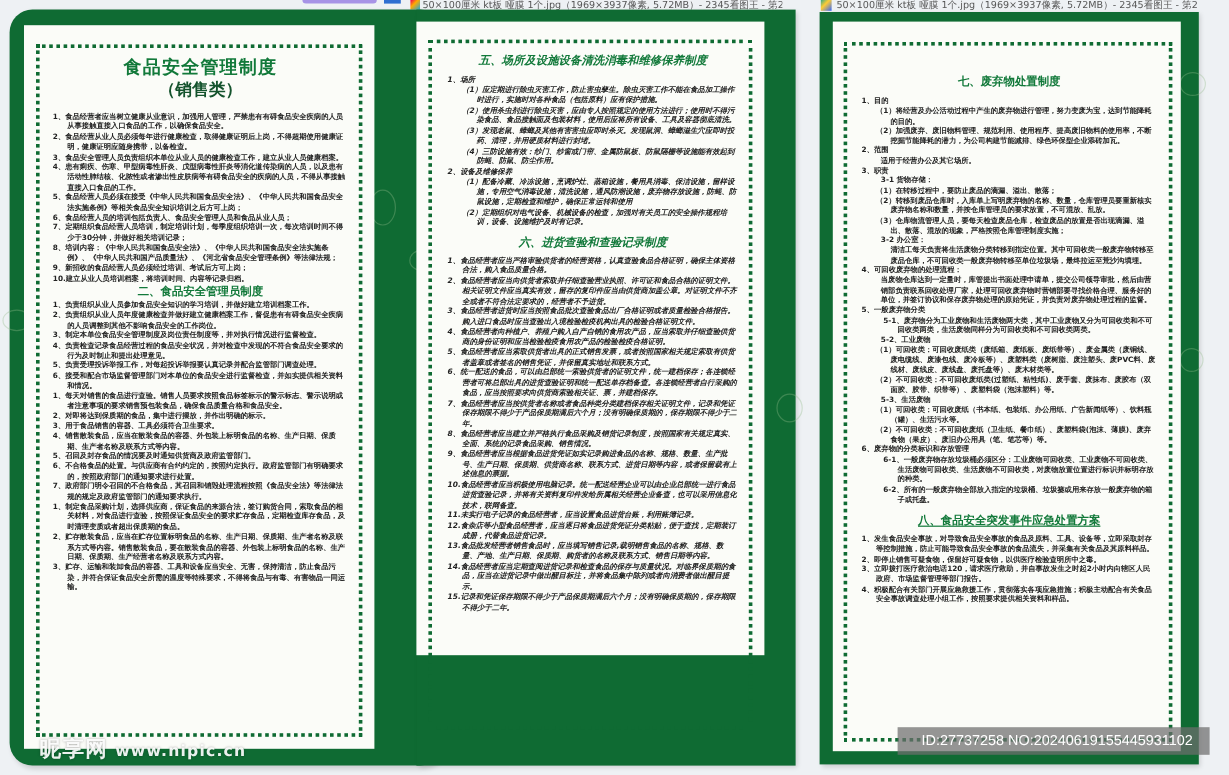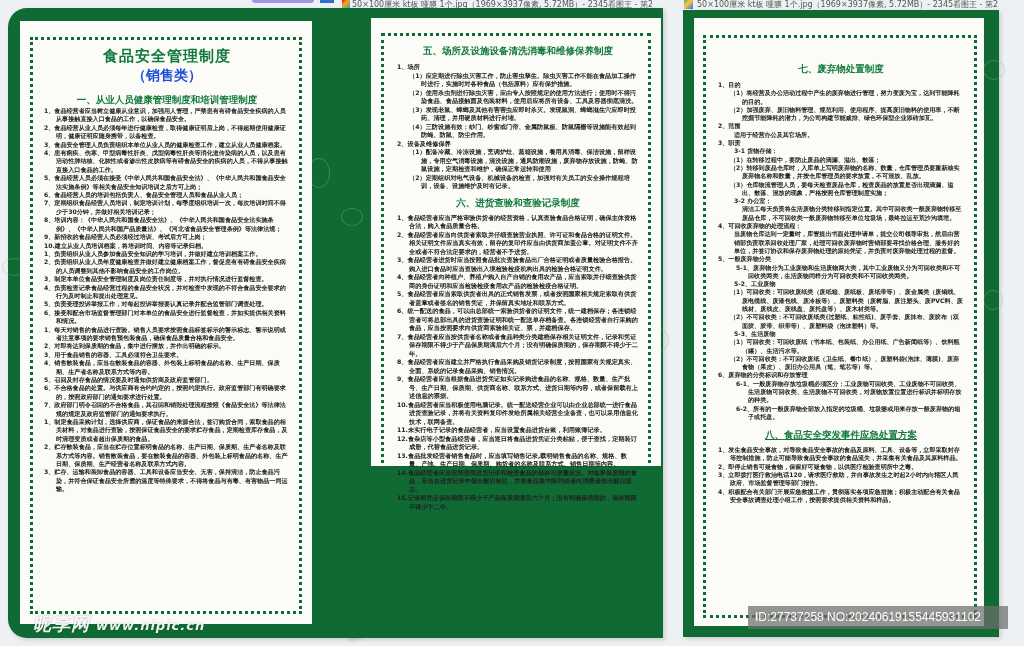--- a/index.html
+++ b/index.html
@@ -10,41 +10,41 @@
     box-shadow: 2px 2px 4px rgba(0,0,0,0.15);
   }
   .panel .inner {
     position: absolute; background: #fbfcf8;
   }
   .panel .dotted {
     position: absolute; border: 3px dotted #0f6b33;
   }
   .content { position: absolute; color: #222; font-size: 6.1px; line-height: 8.4px; font-weight: bold; }
   .doc-title { text-align: center; color: #12793a; font-size: 15px; line-height: 19px; font-weight: bold; letter-spacing: 1px; }
-  .doc-sub { text-align: center; color: #1d4ed8; font-size: 14px; line-height: 18px; font-weight: bold; margin-bottom: 10px; }
+  .doc-sub { text-align: center; color: #14532d; font-size: 14px; line-height: 18px; font-weight: bold; margin-bottom: 10px; }
   .sec-title { text-align: center; color: #12793a; font-weight: bold; font-size: 8.6px; line-height: 11px; margin: 1px 0 1px; }
   .sec-title.big { font-size: 9.5px; line-height: 12px; }
   .item { padding-left: 12px; text-indent: -12px; }
   .sub { padding-left: 24px; text-indent: -12px; }
   .sub2 { padding-left: 30px; text-indent: -12px; }
   .plain-in { padding-left: 16px; }
   .topbar {
     position: absolute; top: 0; height: 9px; font-size: 8px; line-height: 9px; color: #555; white-space: nowrap; overflow: hidden;
     font-family: "DejaVu Sans", sans-serif;
   }
   .purple-btn { position: absolute; top: 0; left: 252px; width: 62px; height: 3px; background: #a793e6; border-radius: 0 0 3px 3px; }
   .blue-btn { position: absolute; top: 0; left: 320px; width: 14px; height: 3px; background: #2f6fd1; }
   .watermark-left {
-    position: absolute; left: 8px; top: 612px; font-size: 18px; font-weight: bold; font-style: italic; color: rgba(255,255,255,0.92);
+    position: absolute; left: 8px; top: 612px; font-size: 18px; font-weight: bold; color: rgba(255,255,255,0.92);
     letter-spacing: 1px; text-shadow: 0 0 2px rgba(0,0,0,0.35); font-family: "DejaVu Sans", sans-serif; white-space: nowrap; padding-left: 25px;
   }
   .watermark-left .url { font-size: 13px; margin-left: 6px; }
   .id-badge {
     position: absolute; left: 748px; top: 606px; width: 260px; height: 23px; background: rgba(110,110,110,0.72);
-    color: #fff; font-size: 12px; line-height: 23px; padding-left: 7px; font-family: "Liberation Sans", sans-serif; white-space: nowrap;
+    color: #fff; font-size: 12px; line-height: 23px; padding-left: 20px; font-family: "Liberation Sans", sans-serif; white-space: nowrap;
   }
   .deco { position: absolute; border: 1px solid rgba(150,190,140,0.35); border-radius: 50%; }
   .icon-img { position: absolute; top: 0; left: 342px; width: 8px; height: 8px; background: linear-gradient(135deg,#e05 0%,#fa0 40%,#2ad 100%); }
   .icon-img2 { position: absolute; top: 0; left: 684px; width: 9px; height: 9px; background: linear-gradient(135deg,#3a8 0%,#fc3 40%,#36f 100%); }
 </style>
 </head>
 <body>
 
 <div class="stage">
 
@@ -57,32 +57,32 @@
 
   <div class="panel" style="left:8px; top:8px; width:361px; height:630px;border-radius:19px;">
     <div class="deco" style="left:-6px; top:250px; width:24px; height:18px;"></div>
     <div class="deco" style="left:300px; top:150px; width:22px; height:30px;"></div>
     <div class="inner" style="left:12px; top:13px; width:292px; height:603px;">
       <div class="dotted" style="left:10px; top:16px; width:272px; height:577px;"></div>
       <div class="content" style="left:24px; top:26px; width:246px;">
         <div class="doc-title">食品安全管理制度</div>
         <div class="doc-sub">（销售类）</div>
 
-        <div class="sec-title big">一、从业人员健康管理制度和培训管理制度</div>
         <div class="item">1、食品经营者应当树立健康从业意识，加强用人管理，严禁患有有碍食品安全疾病的人员从事接触直接入口食品的工作，以确保食品安全。</div>
         <div class="item">2、食品经营从业人员必须每年进行健康检查，取得健康证明后上岗，不得超期使用健康证明，健康证明应随身携带，以备检查。</div>
         <div class="item">3、食品安全管理人员负责组织本单位从业人员的健康检查工作，建立从业人员健康档案。</div>
         <div class="item">4、患有痢疾、伤寒、甲型病毒性肝炎、戊型病毒性肝炎等消化道传染病的人员，以及患有活动性肺结核、化脓性或者渗出性皮肤病等有碍食品安全的疾病的人员，不得从事接触直接入口食品的工作。</div>
         <div class="item">5、食品经营人员必须在接受《中华人民共和国食品安全法》、《中华人民共和国食品安全法实施条例》等相关食品安全知识培训之后方可上岗；</div>
         <div class="item">6、食品经营人员的培训包括负责人、食品安全管理人员和食品从业人员；</div>
         <div class="item">7、定期组织食品经营人员培训，制定培训计划，每季度组织培训一次，每次培训时间不得少于30分钟，并做好相关培训记录；</div>
         <div class="item">8、培训内容：《中华人民共和国食品安全法》、《中华人民共和国食品安全法实施条例》、《中华人民共和国产品质量法》、《河北省食品安全管理条例》等法律法规；</div>
         <div class="item">9、新招收的食品经营人员必须经过培训、考试后方可上岗；</div>
         <div class="item">10.建立从业人员培训档案，将培训时间、内容等记录归档。</div>
 
+        <div class="sec-title big">二、食品安全管理员制度</div>
         <div class="item">1、负责组织从业人员参加食品安全知识的学习培训，并做好建立培训档案工作。</div>
         <div class="item">2、负责组织从业人员年度健康检查并做好建立健康档案工作，督促患有有碍食品安全疾病的人员调整到其他不影响食品安全的工作岗位。</div>
         <div class="item">3、制定本单位食品安全管理制度及岗位责任制度等，并对执行情况进行监督检查。</div>
         <div class="item">4、负责检查记录食品经营过程的食品安全状况，并对检查中发现的不符合食品安全要求的行为及时制止和提出处理意见。</div>
         <div class="item">5、负责受理投诉举报工作，对每起投诉举报要认真记录并配合监管部门调查处理。</div>
         <div class="item">6、接受和配合市场监督管理部门对本单位的食品安全进行监督检查，并如实提供相关资料和情况。</div>
 
         <div class="item">1、每天对销售的食品进行查验。销售人员要求按照食品标签标示的警示标志、警示说明或者注意事项的要求销售预包装食品，确保食品质量合格和食品安全。</div>
         <div class="item">2、对即将达到保质期的食品，集中进行摆放，并作出明确的标示。</div>
         <div class="item">3、用于食品销售的容器、工具必须符合卫生要求。</div>
@@ -94,21 +94,21 @@
         <div class="item">1、制定食品采购计划，选择供应商，保证食品的来源合法，签订购货合同，索取食品的相关材料，对食品进行查验，按照保证食品安全的要求贮存食品，定期检查库存食品，及时清理变质或者超出保质期的食品。</div>
         <div class="item">2、贮存散装食品，应当在贮存位置标明食品的名称、生产日期、保质期、生产者名称及联系方式等内容。销售散装食品，要在散装食品的容器、外包装上标明食品的名称、生产日期、保质期、生产经营者名称及联系方式内容。</div>
         <div class="item">3、贮存、运输和装卸食品的容器、工具和设备应当安全、无害，保持清洁，防止食品污染，并符合保证食品安全所需的温度等特殊要求，不得将食品与有毒、有害物品一同运输。</div>
       </div>
     </div>
   </div>
 
   <div class="panel" style="left:347px; top:8px; width:316px; height:630px;">
     <div class="deco" style="left:-6px; top:200px; width:22px; height:18px;"></div>
     <div class="deco" style="left:300px; top:320px; width:22px; height:24px;"></div>
-    <div class="inner" style="left:24px; top:10px; width:290px; height:448px;">
+    <div class="inner" style="left:0; top:10px; width:290px; height:528px;font-style:italic;">
       <div class="dotted" style="left:10px; top:15px; width:270px; height:575px;"></div>
       <div class="content" style="left:26px; top:26px; width:242px; font-size:6.2px; line-height:8.5px;">
         <div class="sec-title big" style="margin-bottom:6px;">五、场所及设施设备清洗消毒和维修保养制度</div>
         <div>1、场所</div>
         <div class="sub">（1）应定期进行除虫灭害工作，防止害虫孳生。除虫灭害工作不能在食品加工操作时进行，实施时对各种食品（包括原料）应有保护措施。</div>
         <div class="sub">（2）使用杀虫剂进行除虫灭害，应由专人按照规定的使用方法进行；使用时不得污染食品、食品接触面及包装材料，使用后应将所有设备、工具及容器彻底清洗。</div>
         <div class="sub">（3）发现老鼠、蟑螂及其他有害害虫应即时杀灭。发现鼠洞、蟑螂滋生穴应即时投药、清理，并用硬质材料进行封堵。</div>
         <div class="sub">（4）三防设施有效：纱门、纱窗或门帘、金属防鼠板、防鼠隔栅等设施能有效起到防蝇、防鼠、防尘作用。</div>
         <div>2、设备及维修保养</div>
         <div class="sub">（1）配备冷藏、冷冻设施，烹调炉灶、蒸箱设施，餐用具消毒、保洁设施，留样设施，专用空气消毒设施，清洗设施，通风防潮设施，废弃物存放设施，防蝇、防鼠设施，定期检查和维护，确保正常运转和使用</div>

